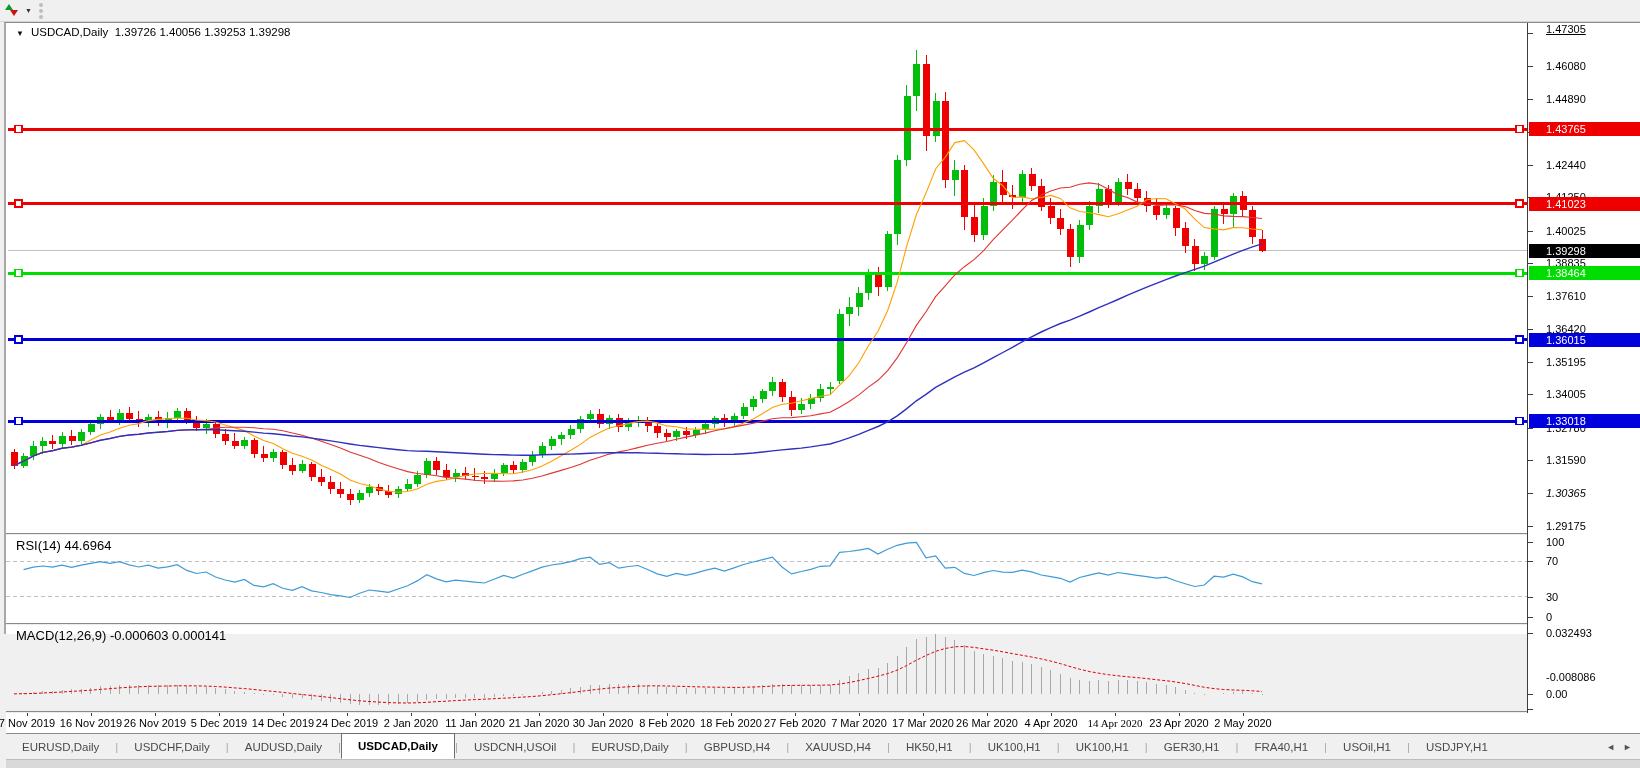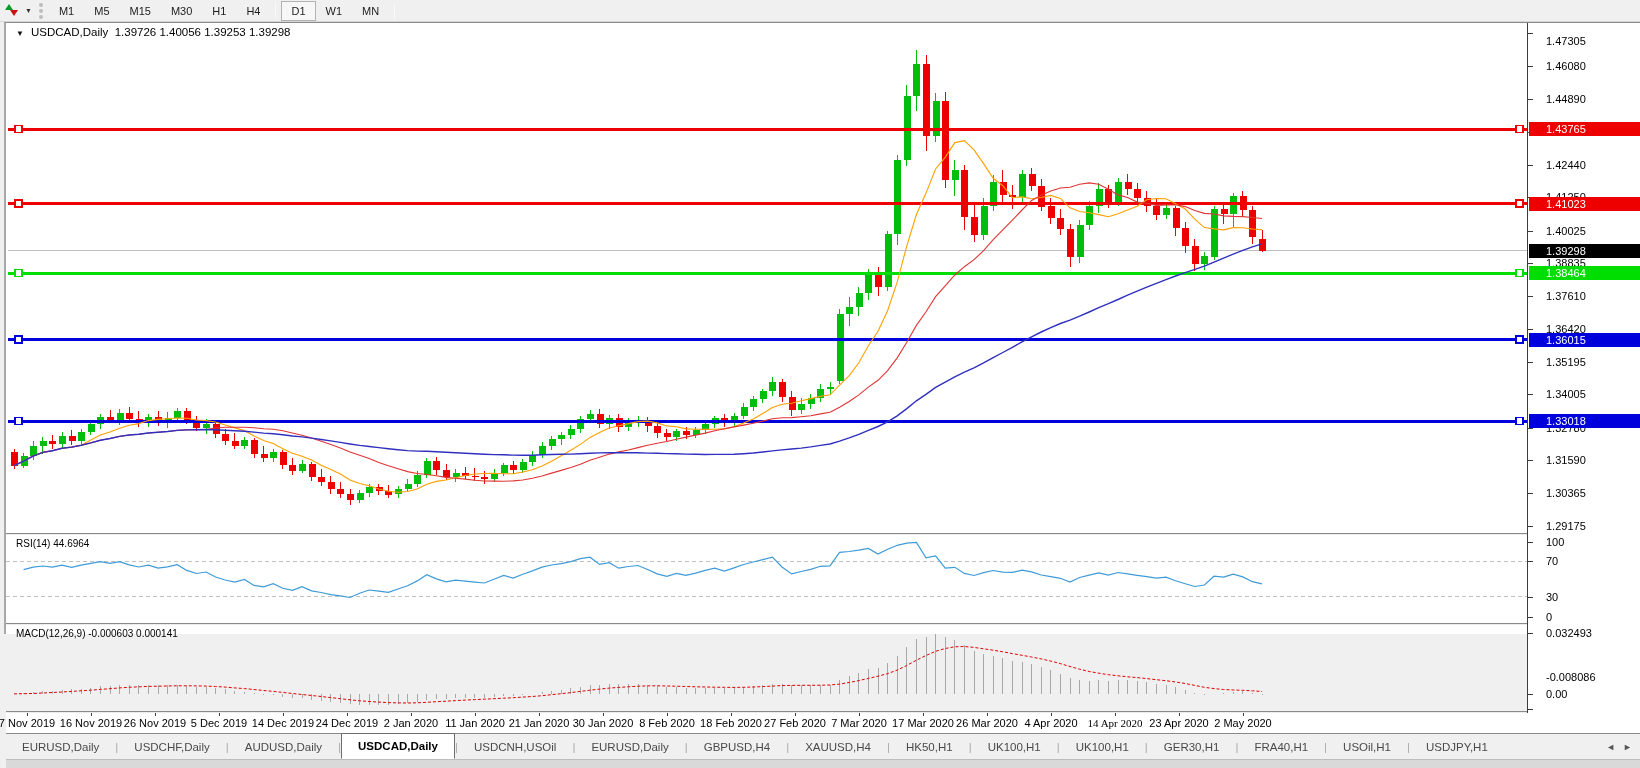--- a/index.html
+++ b/index.html
@@ -21,21 +21,21 @@
   
   #chart-window{position:absolute;left:4px;top:22px;width:1636px;height:612px;background:#ffffff;
     border-left:2px solid #a8a8a8;border-top:1px solid #8a8a8a;}
   #main-plot,#rsi-plot,#macd-plot{position:absolute;left:0;display:block;}
   #main-plot{top:0;}
   #rsi-plot{top:512px;}
   #macd-plot{top:602px;}
   .hsep{position:absolute;left:0;width:1636px;height:2px;background:#ececec;border-top:1px solid #8a8a8a;}
   #chart-title{position:absolute;left:10px;top:3px;font-size:11.5px;color:#000;white-space:pre;}
   #chart-title .caret2{font-size:8px;margin-right:7px;color:#111;}
-  .panel-label{position:absolute;left:10px;font-size:10px;color:#000;}
+  .panel-label{position:absolute;left:10px;font-size:13px;color:#000;}
   
   #price-axis{position:absolute;left:1521px;top:0;width:115px;height:690px;background:#fff;
     border-left:1px solid #3c3c3c;}
   .ptick{position:absolute;left:18px;font-size:11px;color:#000;line-height:12px;white-space:nowrap;}
   .ptickdash{position:absolute;left:0;width:5px;height:1px;background:#3c3c3c;}
   .pbadge{position:absolute;left:1px;width:113px;height:14px;font-size:11px;line-height:14px;
     color:#fff;padding-left:17px;white-space:nowrap;}
   
   #date-axis{position:absolute;left:0;top:690px;width:1636px;height:20px;background:#fff;}
   .dlabel{position:absolute;top:4px;font-size:11px;color:#000;transform:translateX(-50%);white-space:nowrap;}
@@ -53,33 +53,20 @@
 </head>
 <body>
 
 <div id="toolbar">
   <span class="tool-icon">
     <span class="tri-g"></span>
     <span class="tri-r"></span>
   </span>
   <span class="caret">▼</span>
   <span class="grip"></span>
-  <span id="tf-buttons" style="display:flex;align-items:center;">
-      <span class="tf-btn">M1</span>
-      <span class="tf-btn">M5</span>
-      <span class="tf-btn">M15</span>
-      <span class="tf-btn">M30</span>
-      <span class="tf-btn">H1</span>
-      <span class="tf-btn">H4</span>
-      <span class="vsep"></span>
-      <span class="tf-btn active">D1</span>
-      <span class="tf-btn">W1</span>
-      <span class="tf-btn">MN</span>
-      <span class="vsep"></span>
-    </span>
 </div>
 
 <div id="chart-window">
   <svg id="main-plot" width="1521" height="510" shape-rendering="crispEdges">
       <line x1="2" y1="227.5" x2="1521" y2="227.5" stroke="#c0c0c0" stroke-width="1"></line>
       <g>
         <line x1="8" y1="425.8" x2="8" y2="446.2" stroke="#EE0000" stroke-width="1"></line>
         <rect x="5" y="428.5" width="7" height="14.1" fill="#EE0000"></rect>
         <line x1="17.6" y1="429.9" x2="17.6" y2="444.9" stroke="#00BE0B" stroke-width="1"></line>
         <rect x="14.600000000000001" y="433.4" width="7" height="9.2" fill="#00BE0B"></rect>
@@ -514,21 +501,21 @@
       <line x1="1236.8" y1="68.9" x2="1236.8" y2="66.4" stroke="#a8a8a8" stroke-width="1"></line>
       <line x1="1246.4" y1="68.9" x2="1246.4" y2="67.8" stroke="#a8a8a8" stroke-width="1"></line>
       <line x1="1256.0" y1="68.9" x2="1256.0" y2="69.6" stroke="#a8a8a8" stroke-width="1"></line>
       <polyline points="8.0,68.9 17.6,68.7 27.2,68.5 36.8,68.0 46.4,67.5 56.0,67.0 65.6,66.4 75.2,65.8 84.8,65.2 94.4,64.4 104.0,63.7 113.6,62.9 123.2,62.3 132.8,61.8 142.4,61.4 152.0,61.2 161.6,61.0 171.2,60.8 180.8,60.8 190.4,60.9 200.0,61.1 209.6,61.5 219.2,62.1 228.8,62.9 238.4,63.6 248.0,64.5 257.6,65.5 267.2,66.4 276.8,67.4 286.4,68.5 296.0,69.5 305.6,70.5 315.2,71.5 324.8,72.6 334.4,73.7 344.0,74.8 353.6,75.8 363.2,76.5 372.8,77.1 382.4,77.6 392.0,77.9 401.6,78.0 411.2,77.8 420.8,77.3 430.4,76.7 440.0,76.2 449.6,75.6 459.2,75.1 468.8,74.6 478.4,74.2 488.0,73.7 497.6,73.2 507.2,72.7 516.8,72.1 526.4,71.5 536.0,70.7 545.6,69.7 555.2,68.7 564.8,67.6 574.4,66.4 584.0,65.2 593.6,64.1 603.2,63.1 612.8,62.4 622.4,61.8 632.0,61.2 641.6,60.9 651.2,60.8 660.8,61.0 670.4,61.2 680.0,61.5 689.6,61.8 699.2,62.0 708.8,62.2 718.4,62.3 728.0,62.4 737.6,62.3 747.2,62.0 756.8,61.6 766.4,61.1 776.0,60.6 785.6,60.4 795.2,60.3 804.8,60.3 814.4,60.2 824.0,60.0 833.6,59.1 843.2,57.5 852.8,55.6 862.4,53.4 872.0,51.2 881.6,48.6 891.2,45.1 900.8,40.5 910.4,35.2 920.0,30.5 929.6,26.3 939.2,23.5 948.8,21.8 958.4,21.5 968.0,22.4 977.6,23.8 987.2,25.2 996.8,26.8 1006.4,28.6 1016.0,30.3 1025.6,32.0 1035.2,33.9 1044.8,36.1 1054.4,38.6 1064.0,41.5 1073.6,44.2 1083.2,46.5 1092.8,48.2 1102.4,49.7 1112.0,50.8 1121.6,51.8 1131.2,52.6 1140.8,53.6 1150.4,54.7 1160.0,55.7 1169.6,57.0 1179.2,58.5 1188.8,60.4 1198.4,62.3 1208.0,63.6 1217.6,64.5 1227.2,65.0 1236.8,65.3 1246.4,65.8 1256.0,66.5 " fill="none" stroke="#e00000" stroke-width="1" stroke-dasharray="3,2" shape-rendering="auto"></polyline>
       <g></g>
     </svg>
   <div class="panel-label" style="top:605px">MACD(12,26,9) -0.000603 0.000141</div>
 
   <div class="hsep" style="top:688px"></div>
   <div id="price-axis">
-      <div class="ptick" style="top: 12px;">1.47305</div>
+      <div class="ptick" style="top: 0; text-decoration: underline;">1.47305</div>
       <div class="ptickdash" style="top: 10px;"></div>
       <div class="ptick" style="top: 37px;">1.46080</div>
       <div class="ptickdash" style="top: 43px;"></div>
       <div class="ptick" style="top: 70px;">1.44890</div>
       <div class="ptickdash" style="top: 76px;"></div>
       <div class="ptick" style="top: 103px;">1.43665</div>
       <div class="ptickdash" style="top: 109px;"></div>
       <div class="ptick" style="top: 136px;">1.42440</div>
       <div class="ptickdash" style="top: 142px;"></div>
       <div class="ptick" style="top: 168px;">1.41250</div>
@@ -542,21 +529,21 @@
       <div class="ptick" style="top: 300px;">1.36420</div>
       <div class="ptickdash" style="top: 306px;"></div>
       <div class="ptick" style="top: 333px;">1.35195</div>
       <div class="ptickdash" style="top: 339px;"></div>
       <div class="ptick" style="top: 365px;">1.34005</div>
       <div class="ptickdash" style="top: 371px;"></div>
       <div class="ptick" style="top: 399px;">1.32780</div>
       <div class="ptickdash" style="top: 405px;"></div>
       <div class="ptick" style="top: 431px;">1.31590</div>
       <div class="ptickdash" style="top: 437px;"></div>
-      <div class="ptick" style="top: 464px;">1.30365</div>
+      <div class="ptick" style="top: 464px; font-style: italic;">1.30365</div>
       <div class="ptickdash" style="top: 470px;"></div>
       <div class="ptick" style="top: 497px;">1.29175</div>
       <div class="ptickdash" style="top: 503px;"></div>
       <div class="ptick" style="top: 513px;">100</div>
       <div class="ptickdash" style="top: 519px;"></div>
       <div class="ptick" style="top: 532px;">70</div>
       <div class="ptickdash" style="top: 538px;"></div>
       <div class="ptick" style="top: 568px;">30</div>
       <div class="ptickdash" style="top: 574px;"></div>
       <div class="ptick" style="top: 588px;">0</div>

